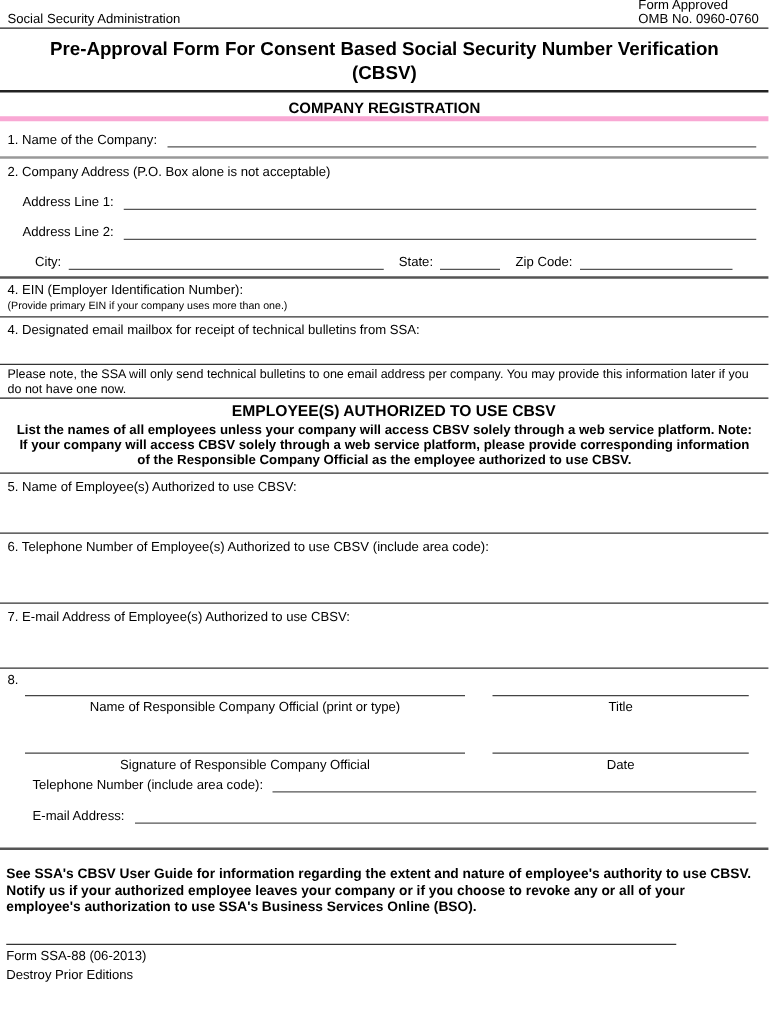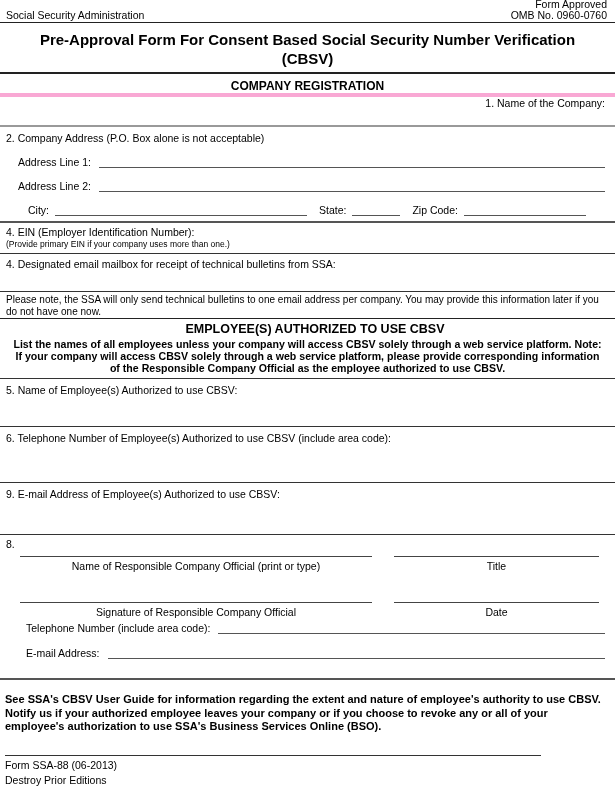--- a/index.html
+++ b/index.html
@@ -5,35 +5,35 @@
   * { margin:0; padding:0; box-sizing:border-box; }
   html,body { background:#ffffff; }
   .page {
     width:615px; height:812px; margin:0 auto; background:#fff; color:#000;
     font-family:"Liberation Sans","DejaVu Sans",sans-serif; overflow:hidden;
   }
   
   .hdr { height:23px; display:flex; justify-content:space-between; align-items:flex-end;
          border-bottom:1px solid #222; padding:0 8px 1px 6px; }
   .hdr-agency { font-size:10.5px; }
-  .hdr-omb { font-size:10.5px; line-height:11px; text-align:right; }
+  .hdr-omb { font-size:10.5px; line-height:11px; text-align:left; }
   
   .title-block { height:51px; border-bottom:2px solid #222; text-align:center;
                  font-weight:bold; font-size:15px; line-height:19px; padding-top:7px; }
   
   .reg-head { height:23px; border-bottom:4px solid #f9a8d4; text-align:center;
               font-weight:bold; font-size:12px; padding-top:5px; }
   .sig-head { height:23px; border-bottom:2px solid #8d8d8d; text-align:center;
               font-weight:bold; font-size:12px; padding-top:5px; }
   
   .lbl { font-size:10.5px; white-space:nowrap; }
   .fline { border-bottom:1px solid #555; }
   
   .item1 { height:30px; border-bottom:2px solid #999; display:flex; align-items:flex-end;
-           padding:0 10px 7px 6px;flex-direction:column; }
+           padding:0 10px 7px 6px; }
   .item1 .fline { flex:1; height:12px; margin-left:8px; }
   
   .item2 { height:96px; border-bottom:2px solid #555; padding:5px 10px 0 6px; }
   .addr-row { display:flex; align-items:flex-end; height:24px; margin-left:12px; }
   .addr-row .fline { flex:1; height:11px; margin-left:8px; }
   .city-row { display:flex; align-items:flex-end; height:24px; margin-left:22px; }
   .city-row .fline { height:11px; margin-left:6px; }
   .city-line { width:252px; }
   .state-gap { width:12px; }
   .state-line { width:48px; }
@@ -148,21 +148,21 @@
     <div class="lbl">5.  Name of Employee(s) Authorized to use CBSV:</div>
     <div class="resp-area"></div>
   </div>
 
   <div class="item-block item6">
     <div class="lbl">6.  Telephone Number of Employee(s) Authorized to use CBSV (include area code):</div>
     <div class="resp-area"></div>
   </div>
 
   <div class="item-block item7">
-    <div class="lbl">9.  E-mail Address of Employee(s) Authorized to use CBSV:</div>
+    <div class="lbl">7.  E-mail Address of Employee(s) Authorized to use CBSV:</div>
     <div class="resp-area"></div>
   </div>
 
 
   <div class="sig">
     <div class="sig-8">8.</div>
 
     <div class="sig-cols">
       <div class="sig-left">
         <div class="wl"></div>

